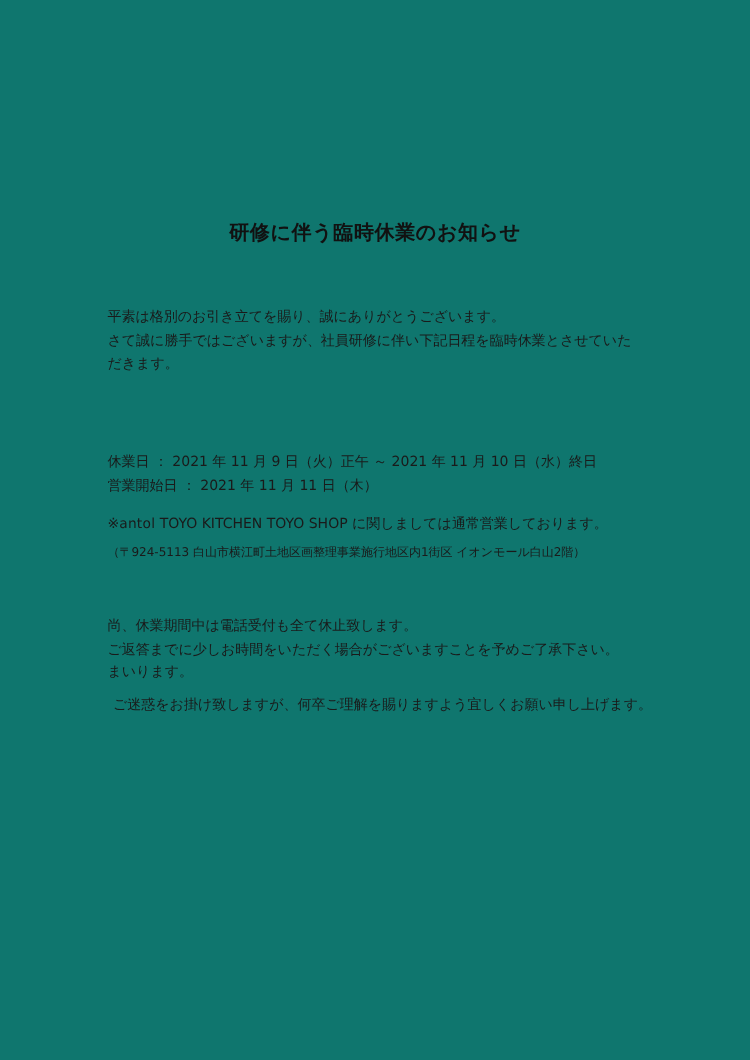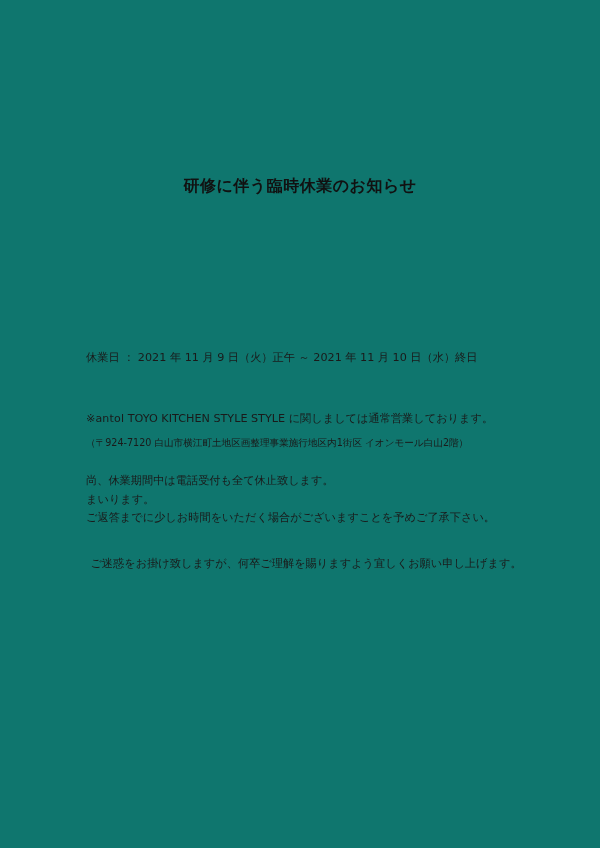--- a/index.html
+++ b/index.html
@@ -36,58 +36,67 @@
       position: absolute;
       left: 86px;
       width: 440px;
       font-size: 11.2px;
       line-height: 18.5px;
       color: #1a1a1a;
       white-space: nowrap;
     }
     .line { display: block; }
     .p-greeting { top: 245px; }
-    .p-dates { top: 349px; }
+    .p-dates { top: 361px; }
     .p-antol { top: 410px; font-size: 11.2px; }
     .antol-brand {
       font-family: "DejaVu Sans", "Liberation Sans", sans-serif;
       font-size: 11px;
       font-weight: 500;
       letter-spacing: 0.2px;
     }
     .p-address {
       top: 436px;
       font-size: 9.6px;
       line-height: 14px;
     }
-    .p-notes { top: 472px; }
+    .p-notes { top: 492px; }
     .p-closing { top: 555px; text-align: center; }
   </style>
 </head>
 <body>
 
 <div class="page">
 
   <div class="title">研修に伴う臨時休業のお知らせ</div>
 
+  <div class="para p-greeting">
+    <span class="line">平素は格別のお引き立てを賜り、誠にありがとうございます。</span>
+    <span class="line">さて誠に勝手ではございますが、社員研修に伴い下記日程を臨時休業とさせていた</span>
+    <span class="line">だきます。</span>
+  </div>
 
   <div class="para p-dates">
     <span class="line">
       <span>休業日</span>
       <span>：  2021 年 11 月 9 日（火）正午   ～   2021 年 11 月 10 日（水）終日</span>
     </span>
+    <span class="line">
+      <span>営業開始日</span>
+      <span>：  2021 年 11 月 11 日（木）</span>
+    </span>
   </div>
 
   <div class="para p-antol">
-    <span>※</span><span class="antol-brand">antol</span><span> TOYO KITCHEN STYLE STYLE に関しましては通常営業しております。</span>
+    <span>※</span><span class="antol-brand">antol</span><span> TOYO KITCHEN TOYO SHOP に関しましては通常営業しております。</span>
   </div>
 
-  <div class="para p-address">（〒924-7120  白山市横江町土地区画整理事業施行地区内1街区   イオンモール白山2階）</div>
+  <div class="para p-address">（〒924-5113  白山市横江町土地区画整理事業施行地区内1街区   イオンモール白山2階）</div>
 
   <div class="para p-notes">
     <span class="line">尚、休業期間中は電話受付も全て休止致します。</span>
+    <span class="line">ご返答までに少しお時間をいただく場合がございますことを予めご了承下さい。</span>
     <span class="line">まいります。</span>
-    <span class="line">ご返答までに少しお時間をいただく場合がございますことを予めご了承下さい。</span>
   </div>
 
   <div class="para p-closing">ご迷惑をお掛け致しますが、何卒ご理解を賜りますよう宜しくお願い申し上げます。</div>
 
 </div>
 
 </body></html>

